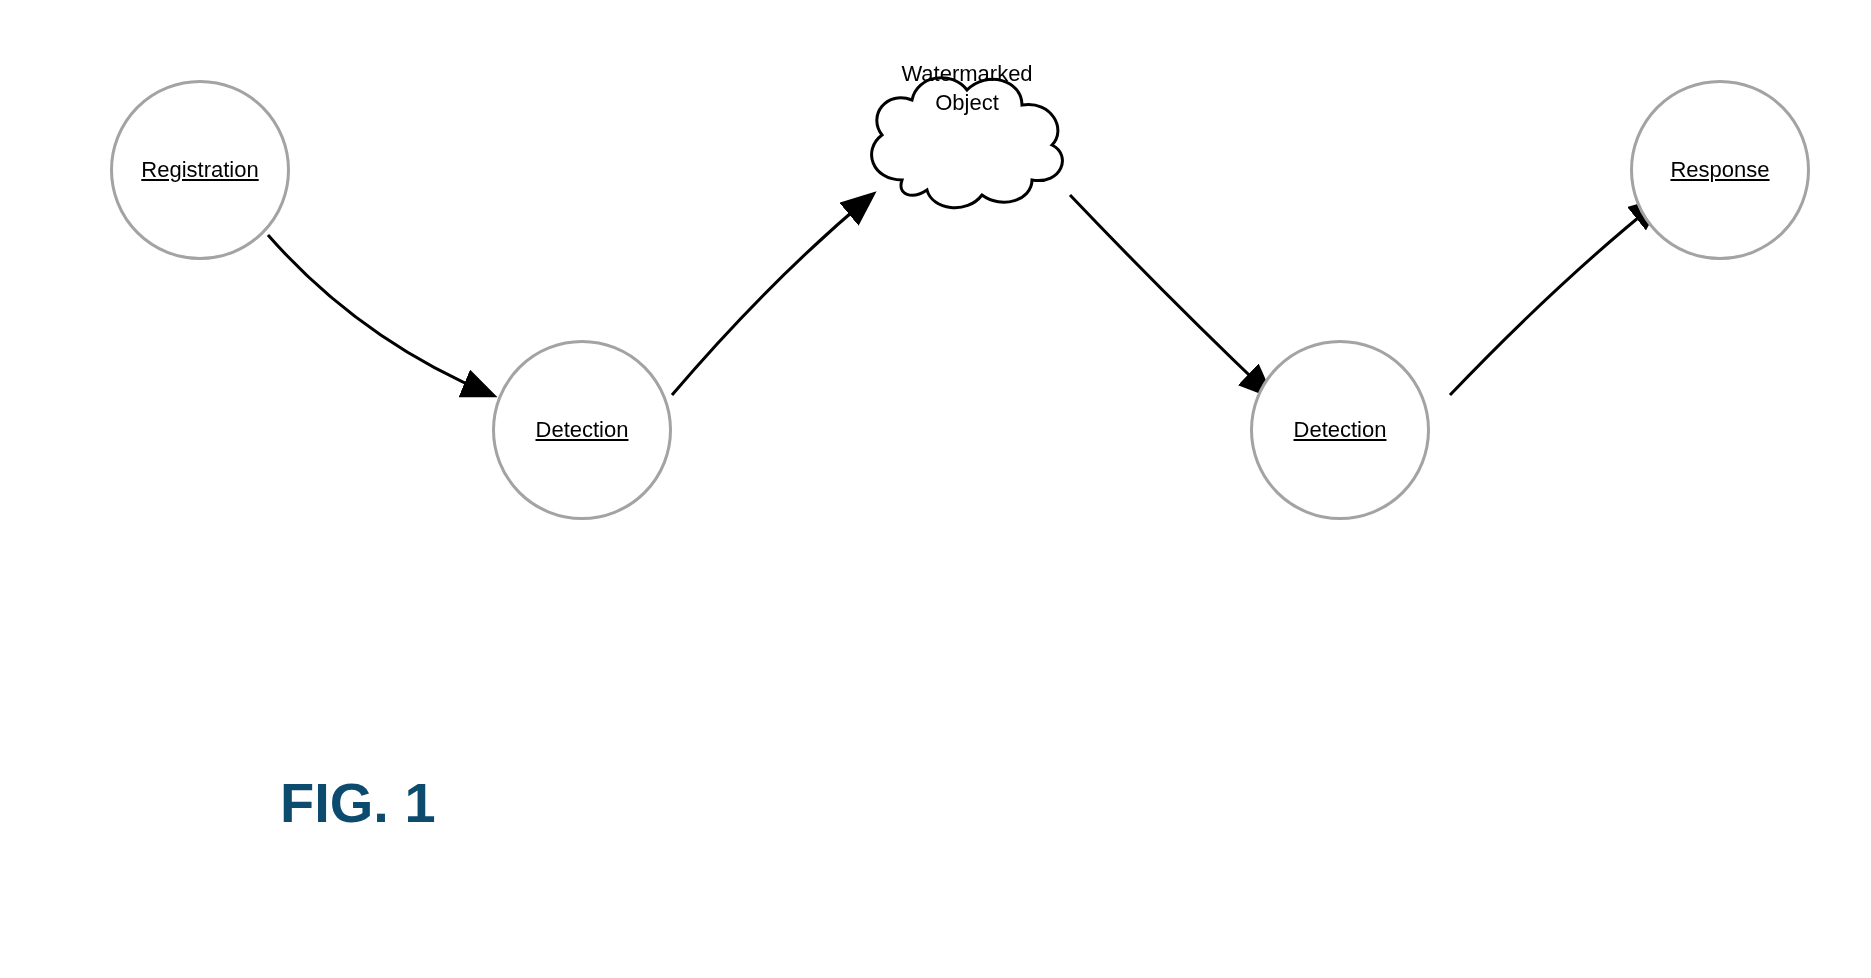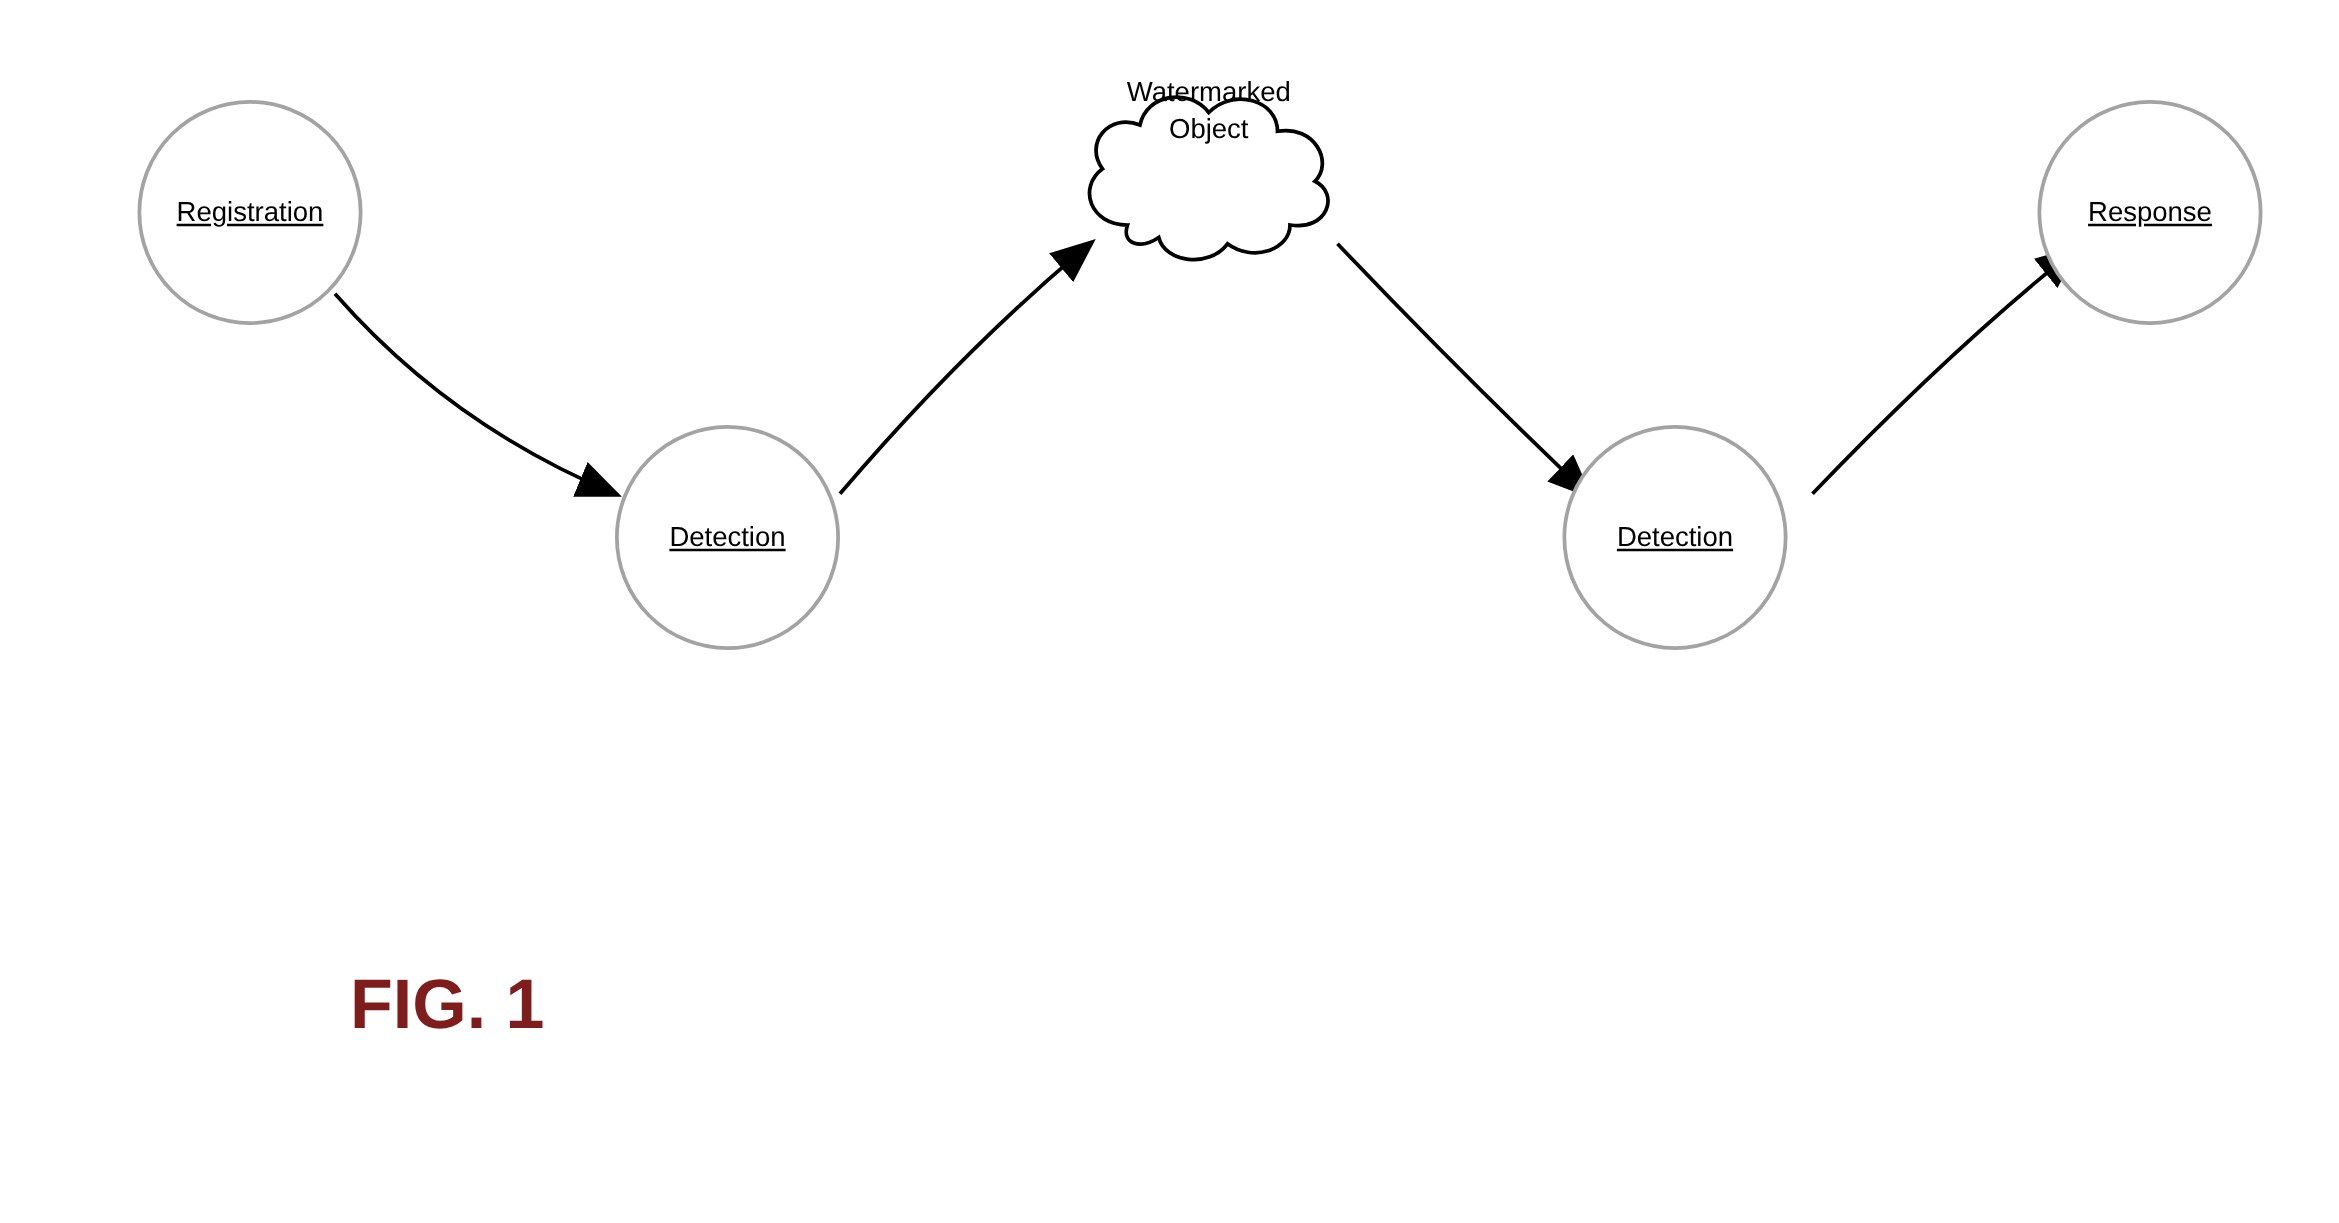--- a/index.html
+++ b/index.html
@@ -54,21 +54,21 @@
       align-items: flex-start;
       justify-content: center;
       text-align: center;
       font-size: 22px;
       line-height: 1.3;
     }
     .figure-label {
       position: absolute;
       font-size: 56px;
       font-weight: bold;
-      color: #7f1d1d;
+      color: #0c4a6e;
     }
     .arrow-svg {
       position: absolute;
       top: 0;
       left: 0;
       width: 1871px;
       height: 978px;
       pointer-events: none;
     }
   </style>

